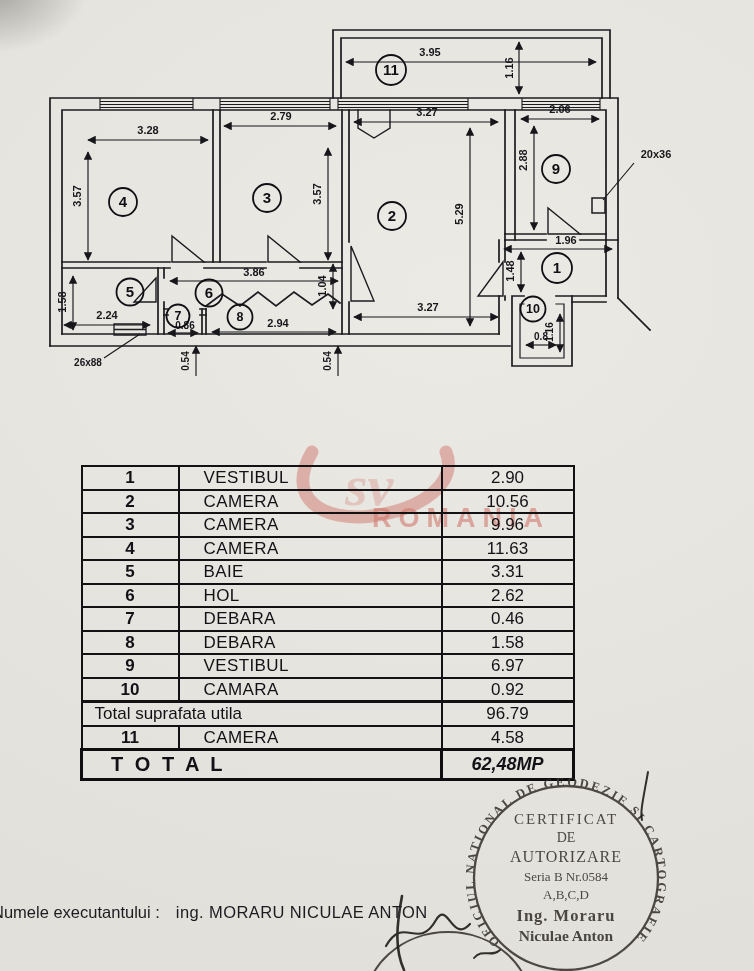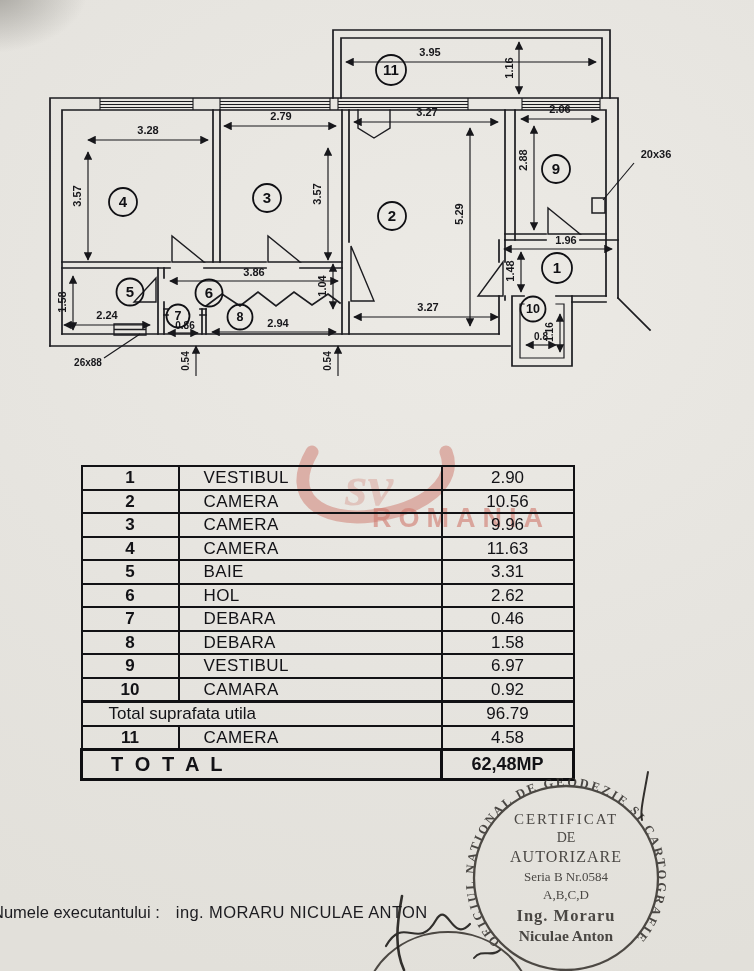--- a/index.html
+++ b/index.html
@@ -28,25 +28,25 @@
   tr.hdr td{height:46px;vertical-align:top;font-size:17.5px;line-height:21px;border-bottom:3px solid #121215;}
   tr.hdr td .l1{padding:1px 0 0 6px;}
   tr.hdr td .l2{padding:0 0 0 6px;}
   tr.hdr td.c2 .l2{padding-left:46px;}
   tr.hdr td.c3{text-align:center;}
   tr.hdr td.c3 .l1,tr.hdr td.c3 .l2{padding-left:0;}
   td.c{text-align:center;}
   td.b{font-weight:700;}
   td.nm{padding-left:24px;letter-spacing:.4px;}
   tr.sub td{border-top:3px solid #121215;}
-  tr.sub td.lbl{padding-left:26px;}
+  tr.sub td.lbl{padding-left:12px;}
   tr.tot td{border:3.2px solid #0e0e11;height:27px;}
   tr.tot td.lbl{font-weight:700;font-size:20px;letter-spacing:3px;padding-left:28px;}
   tr.tot td.val{font-weight:700;font-size:18px;}
-  tr.tot td.val .wrap{display:flex;justify-content:center;}
+  tr.tot td.val .wrap{display:flex;justify-content:center;font-style:italic;}
 
   
   #wm text.rom{font-family:"Liberation Sans",sans-serif;font-size:27px;font-weight:600;
        letter-spacing:7px;fill:rgba(208,122,112,.62);}
   #wm text.logo{font-family:"Liberation Serif",serif;font-style:italic;font-size:58px;font-weight:700;
        fill:rgba(205,115,103,.30);}
 
   
   #footer{position:absolute;left:0;top:903px;width:754px;height:68px;color:#1c1c20;}
   #footer .who{position:absolute;left:-8px;top:0;font-size:16.5px;}

